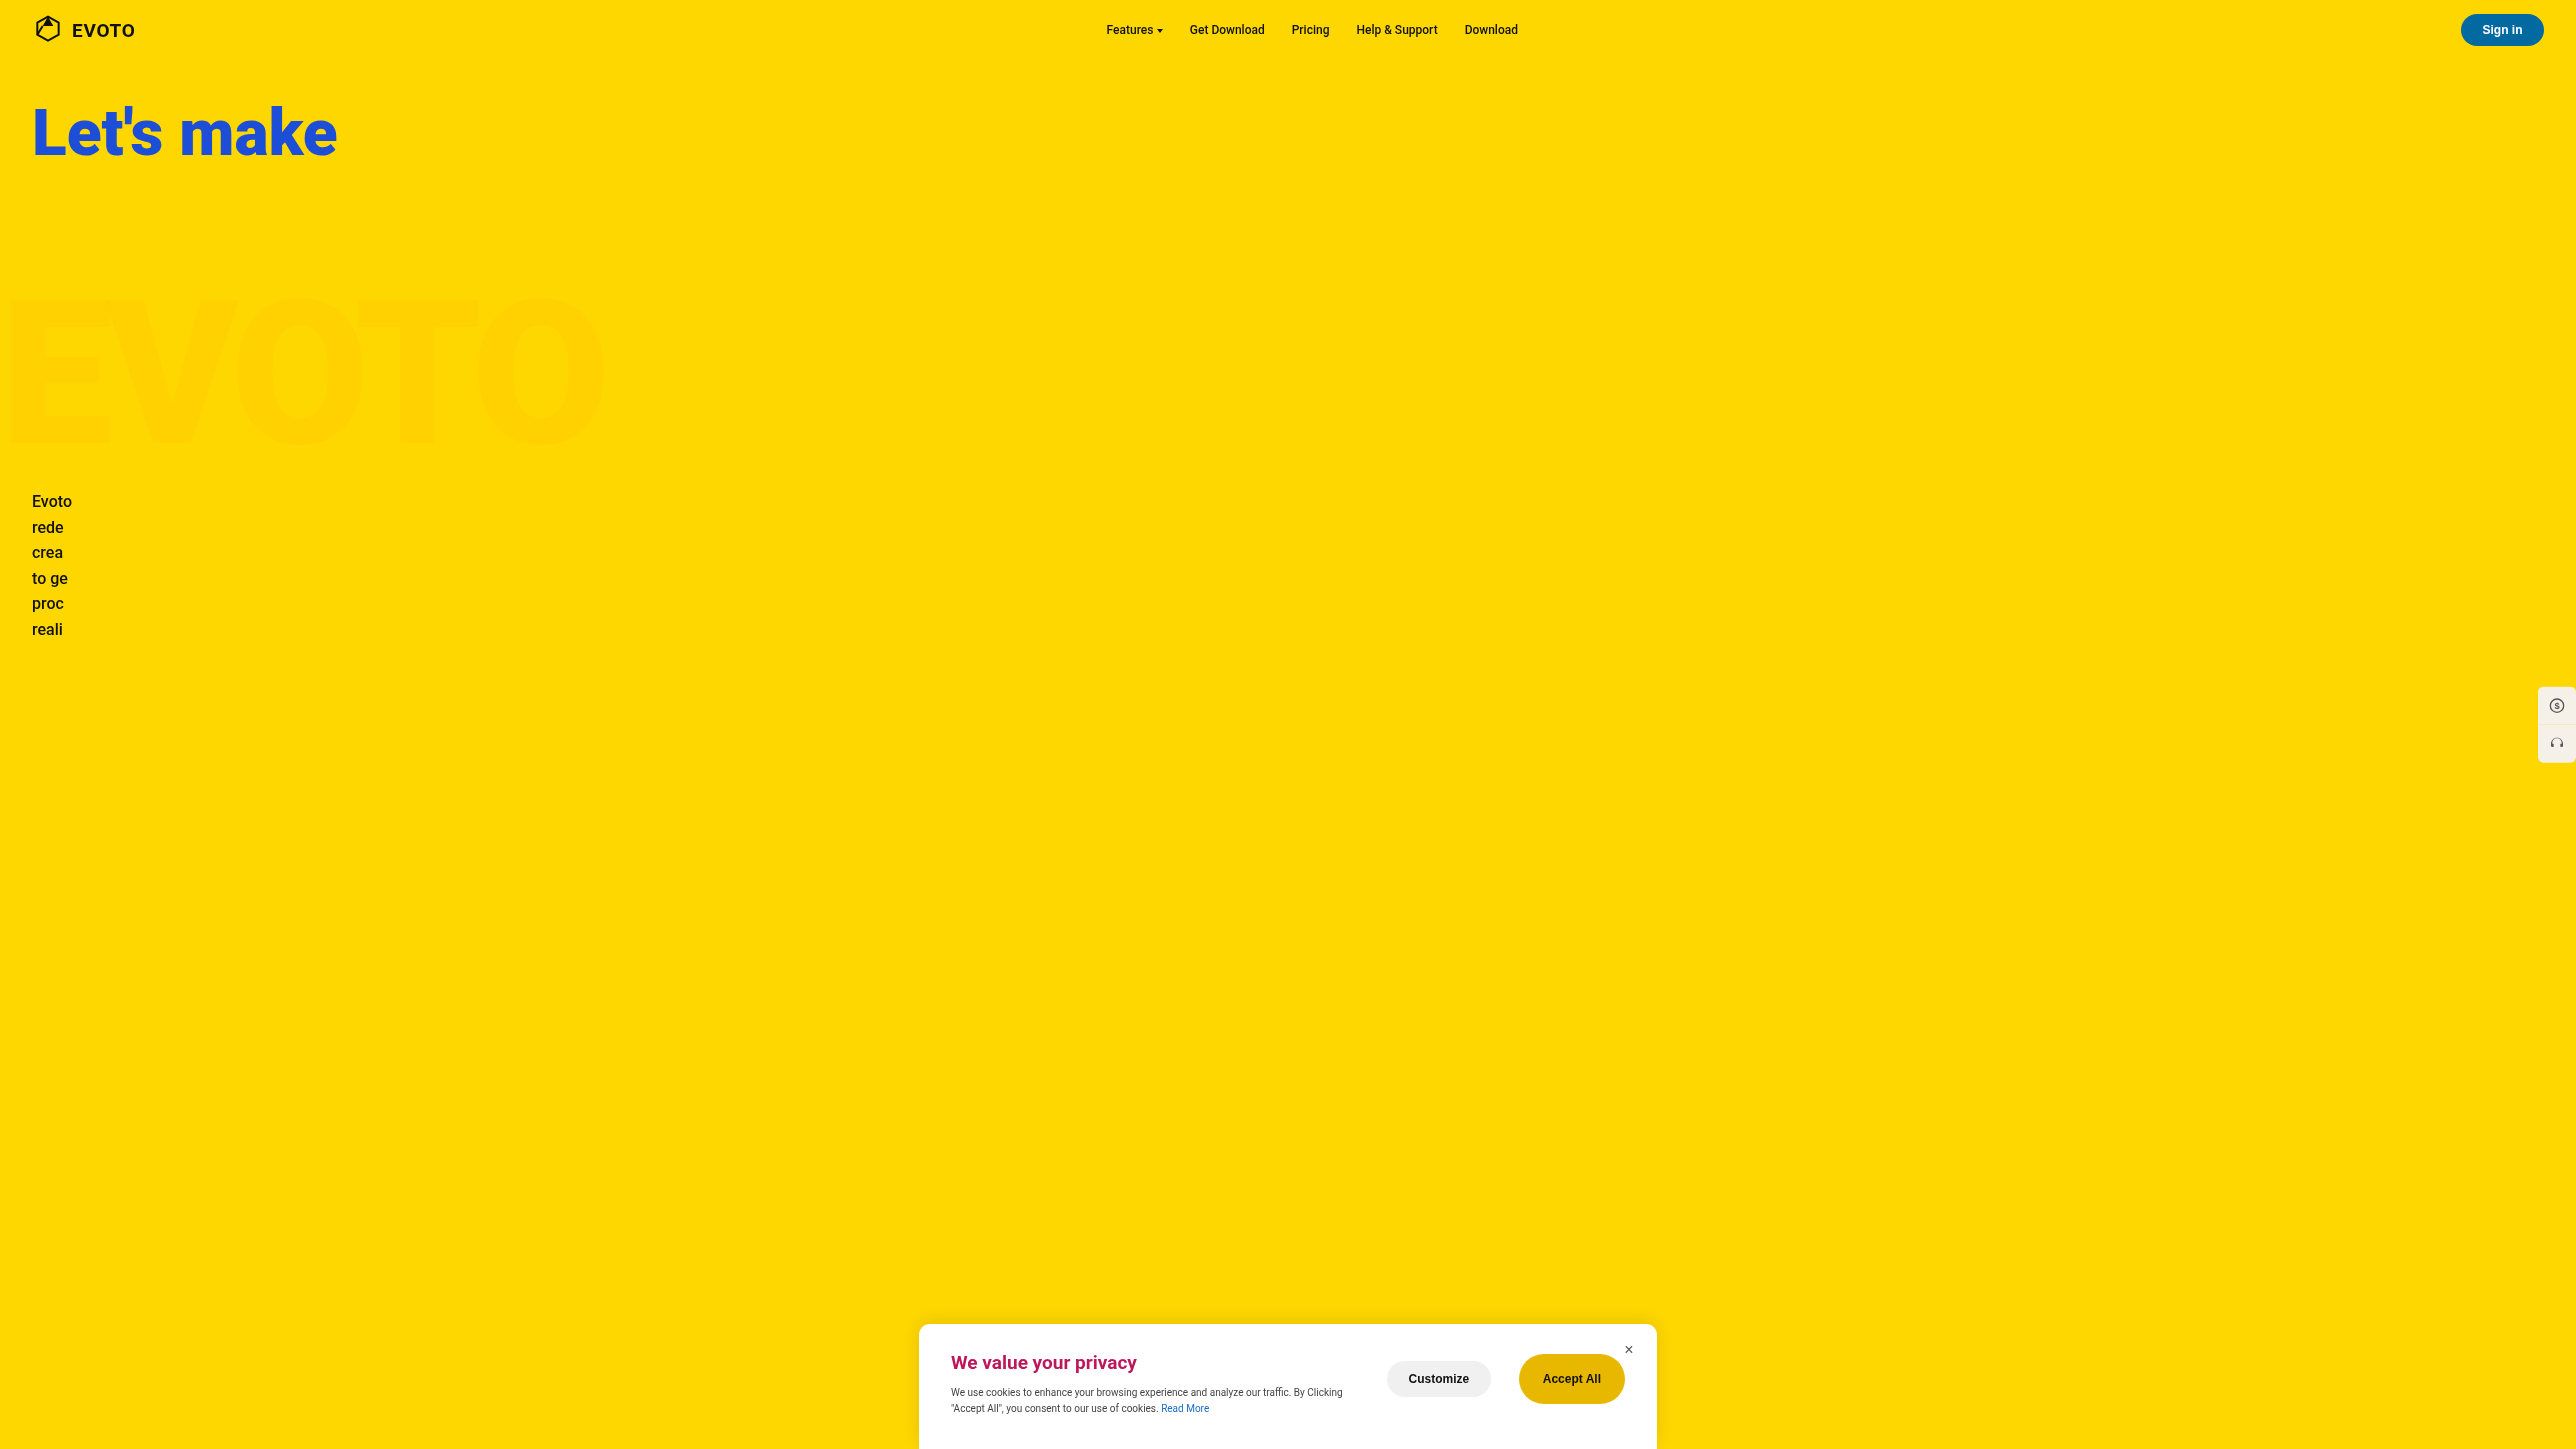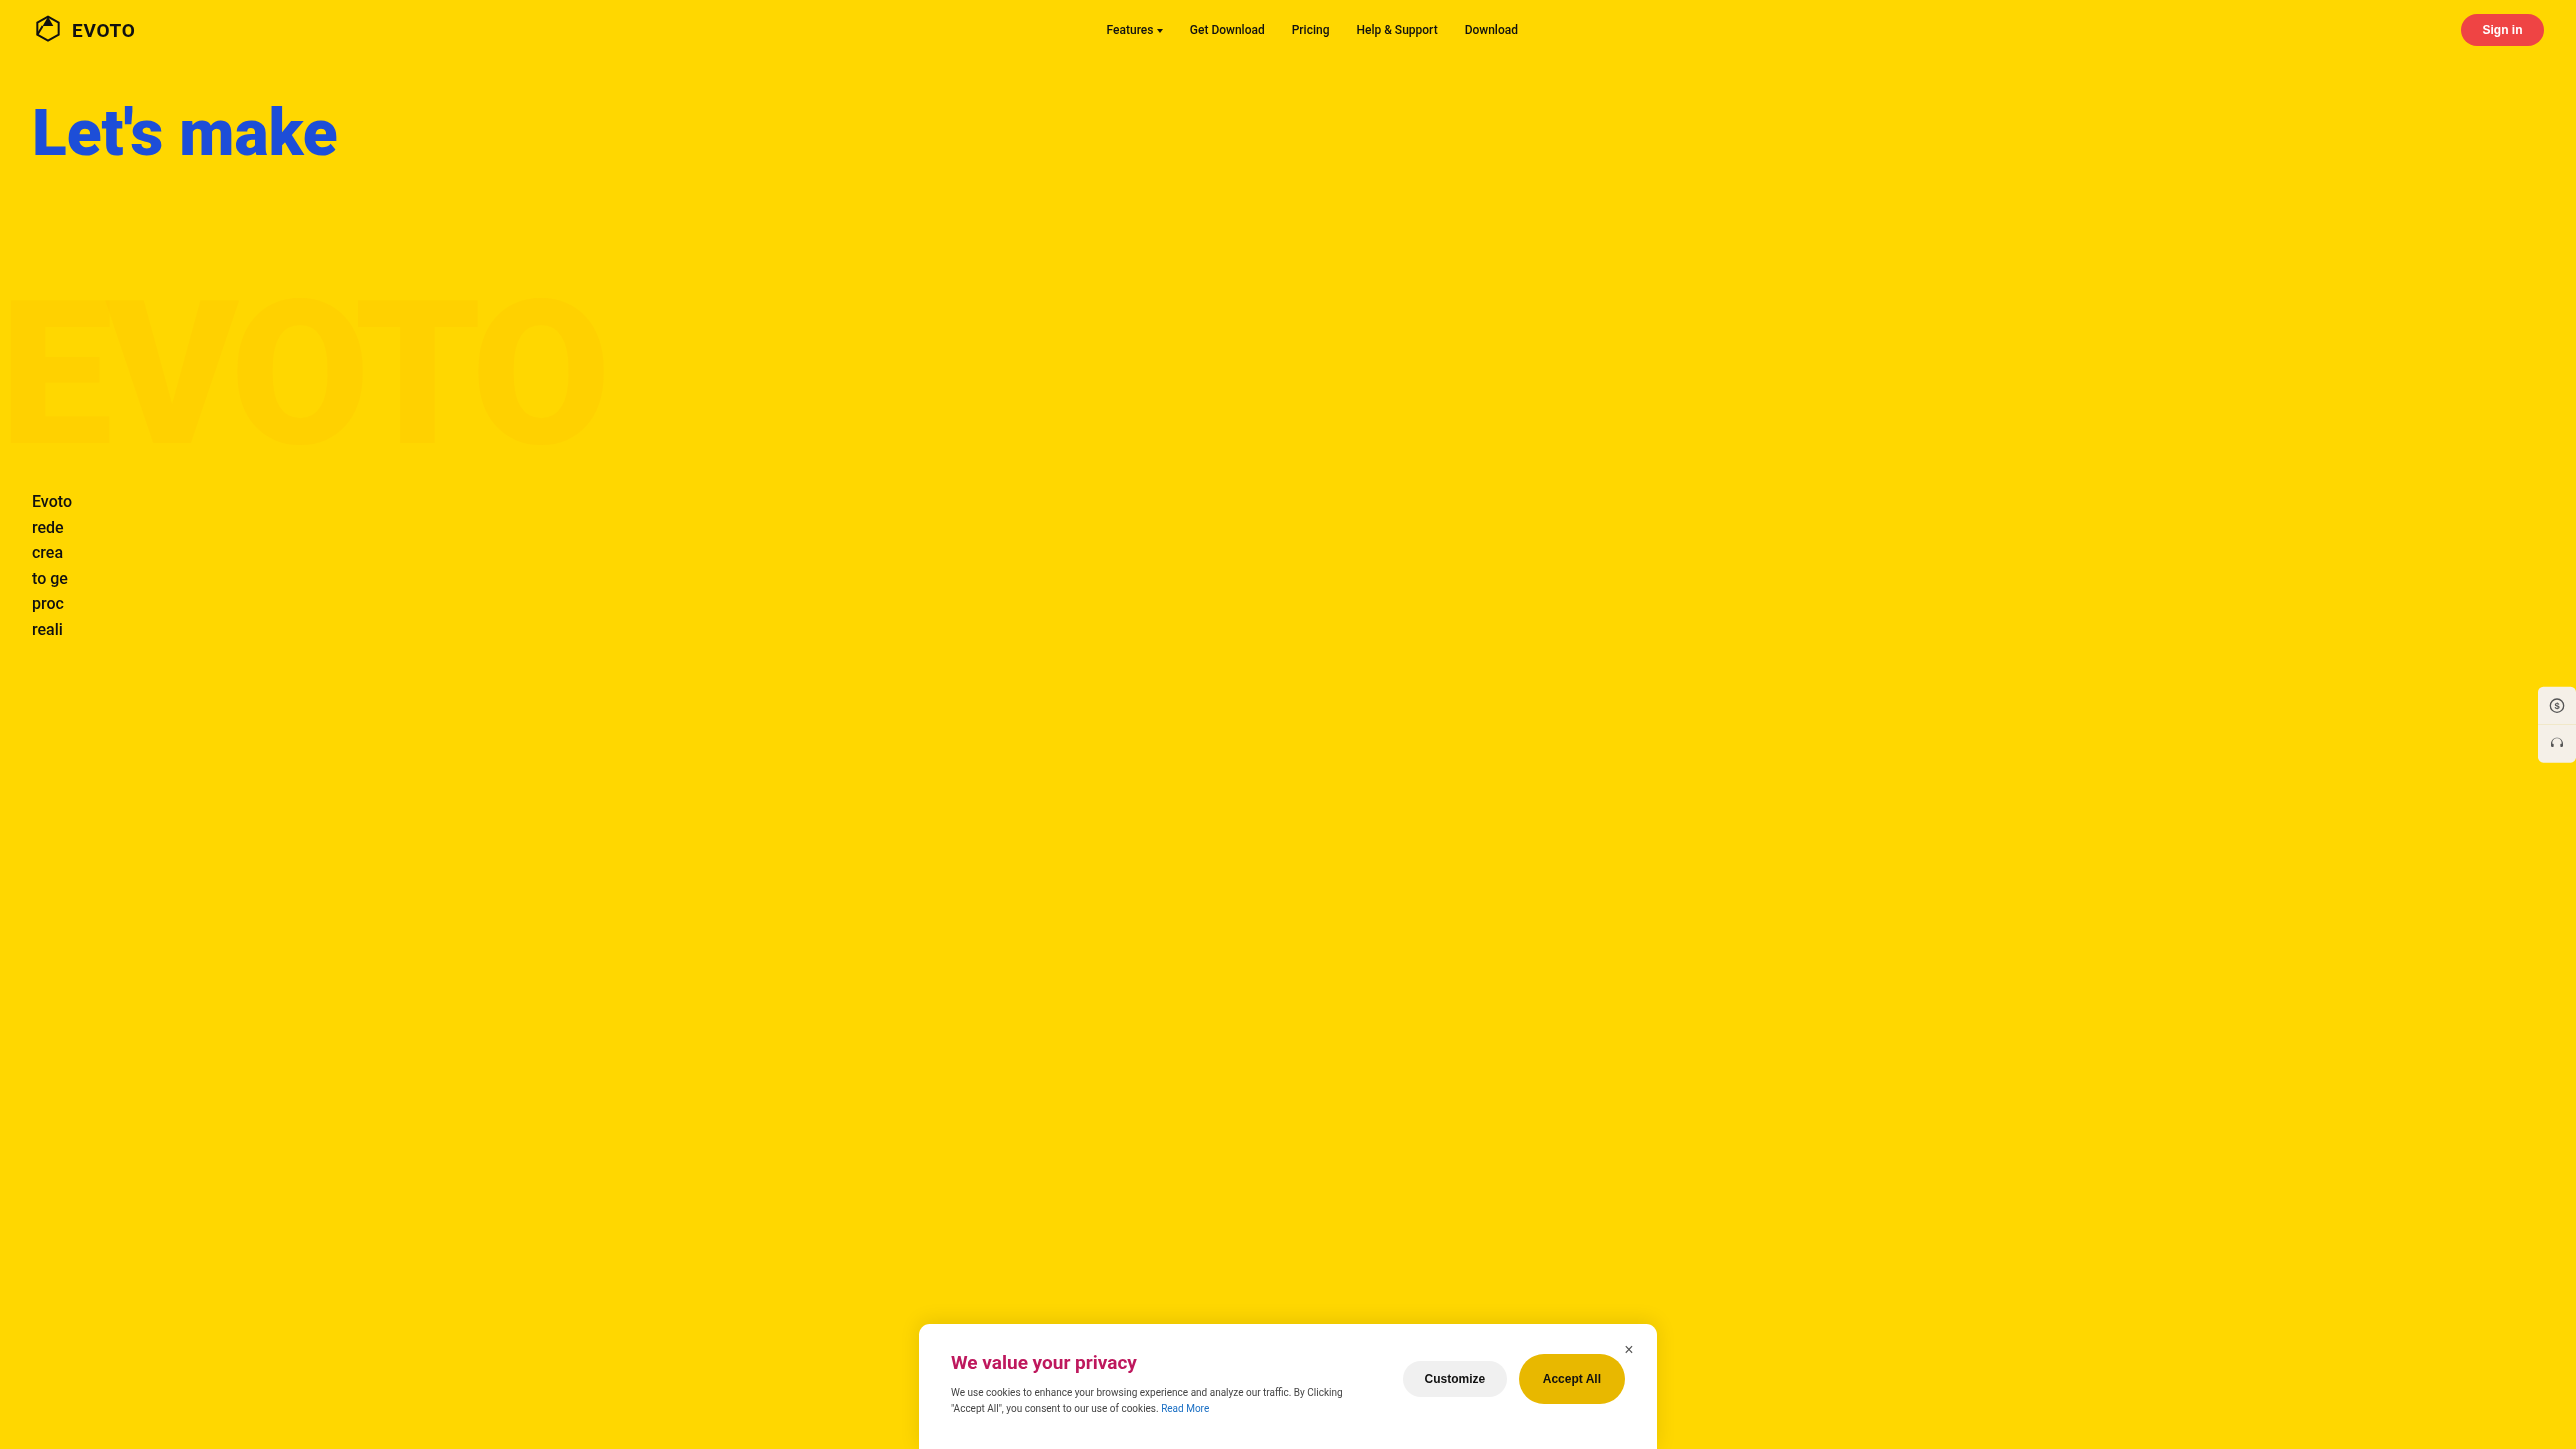--- a/index.html
+++ b/index.html
@@ -73,21 +73,21 @@
       width: 0;
       height: 0;
       border-left: 3.4px solid transparent;
       border-right: 3.4px solid transparent;
       border-top: 4.7px solid #111;
       display: inline-block;
       margin-top: 1.3px;
     }
 
     .signin-btn {
-      background-color: #ef4444;
+      background-color: #0369a1;
       color: #fff;
       border: none;
       border-radius: 34px;
       padding: 9.4px 21.5px;
       font-size: 12px;
       font-weight: 600;
       cursor: pointer;
       white-space: nowrap;
     }
 
@@ -243,21 +243,21 @@
     }
 
     .cookie-description a {
       color: #1a6fc4;
       text-decoration: none;
     }
 
     .cookie-actions {
       display: flex;
       align-items: center;
-      gap: 12px;
+      gap: 28px;
       flex-shrink: 0;
       margin-top: 2.7px;
     }
 
     .customize-btn {
       background: #f0f0f0;
       border: none;
       border-radius: 34px;
       padding: 10.7px 21.5px;
       font-size: 12px;

